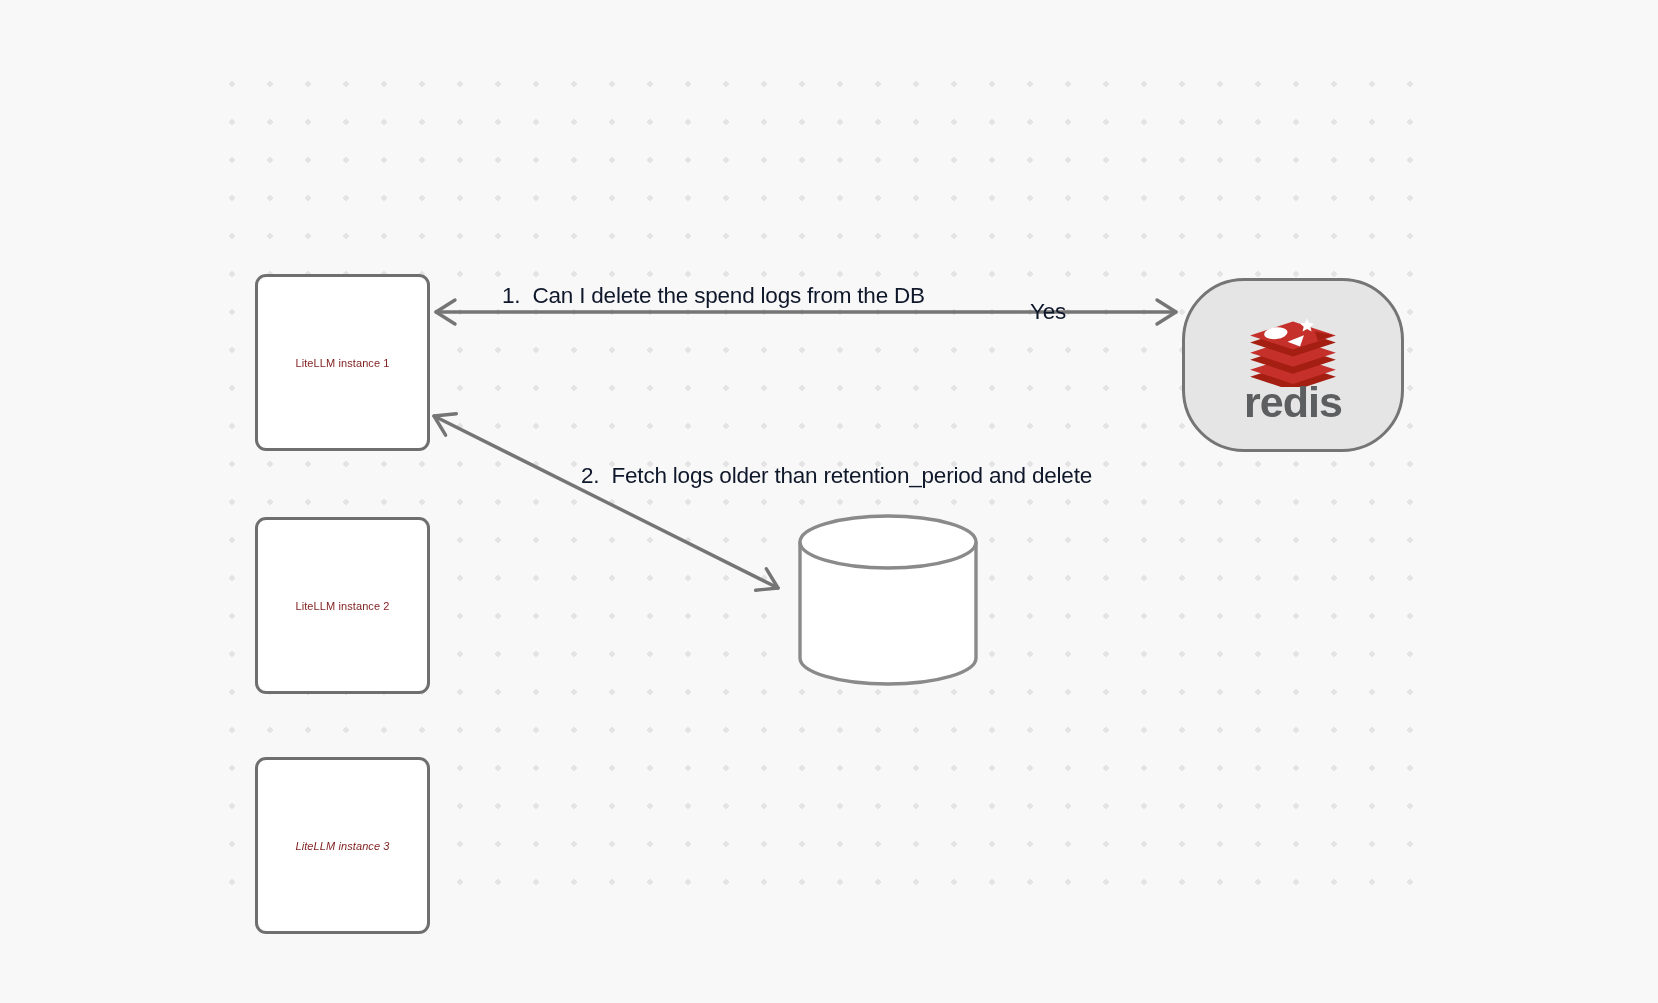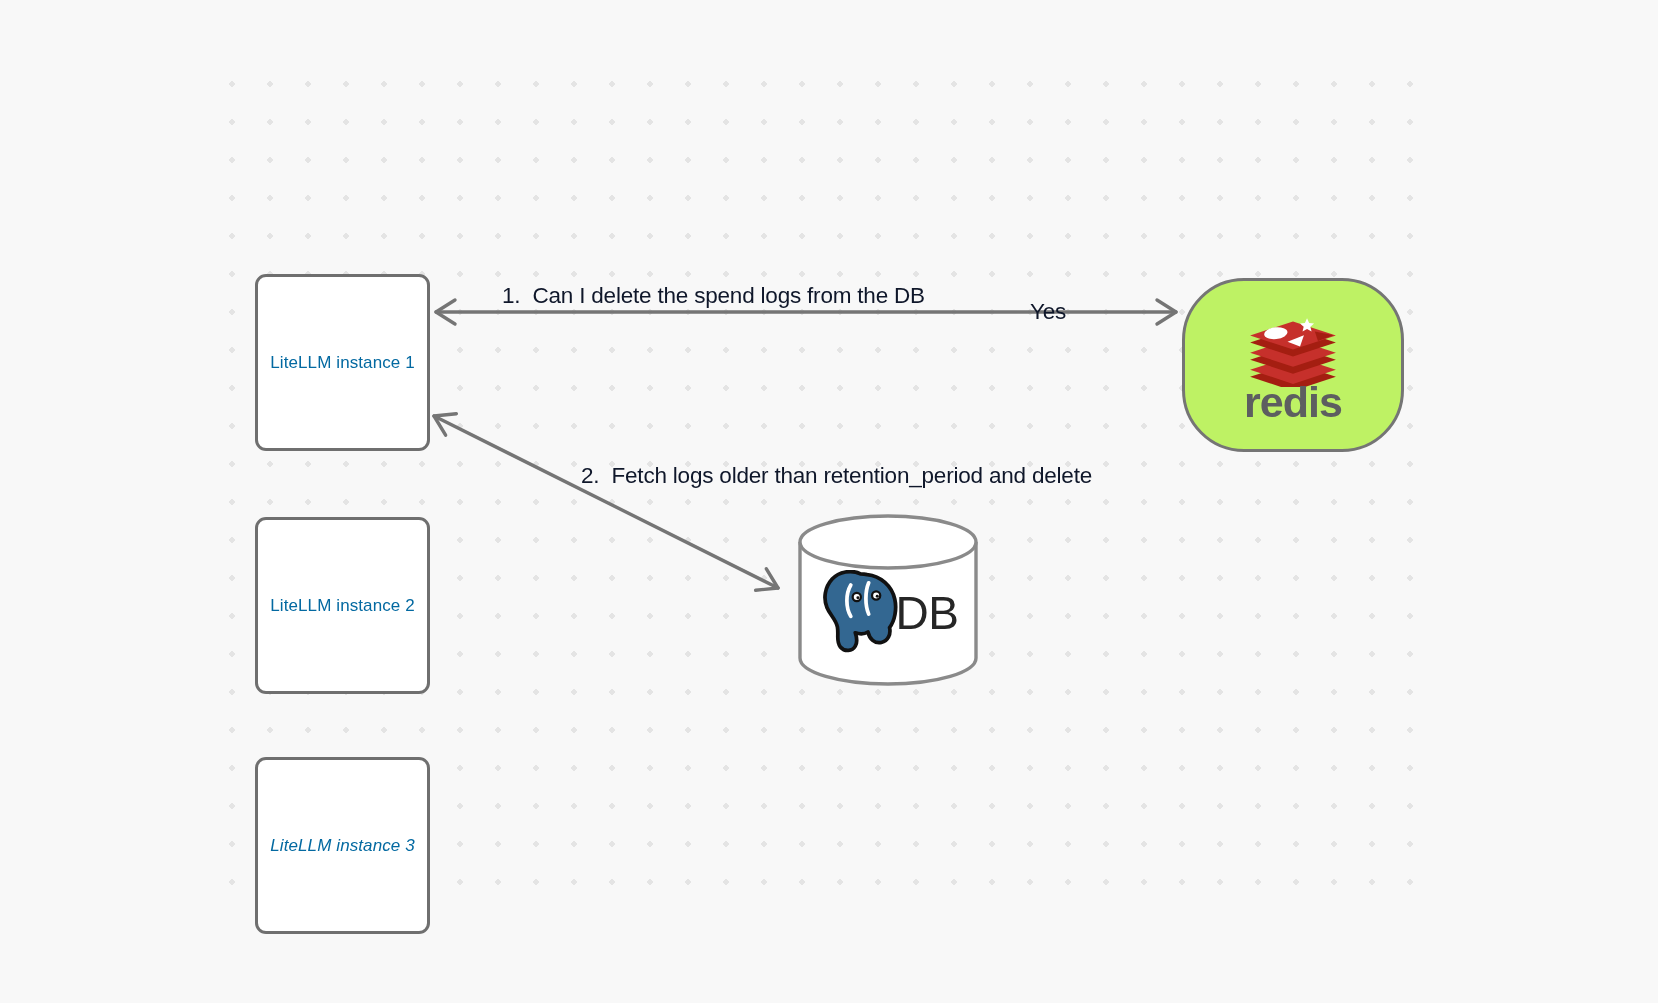--- a/index.html
+++ b/index.html
@@ -33,33 +33,33 @@
     width: 175px; height: 177px;
     background: #ffffff;
     border: 3.5px solid #6f6f6f;
     border-radius: 11px;
     box-sizing: border-box;
     display: flex;
     align-items: center;
     justify-content: center;
   }
   .llm-box .node-label {
-    font-size: 17px;
-    color: #0369a1;
+    font-size: 11px;
+    color: #7f1d1d;
     letter-spacing: 0.1px;
   }
   .box-1 { top: 274px; }
   .box-2 { top: 517px; }
   .box-3 { top: 757px; font-style: italic; }
 
   .redis-node {
     position: absolute;
     left: 1182px; top: 278px;
     width: 222px; height: 174px;
-    background: #bef264;
+    background: #e5e5e5;
     border: 3.5px solid #757575;
     border-radius: 62px;
     box-sizing: border-box;
     display: flex;
     flex-direction: column;
     align-items: center;
     justify-content: center;
   }
   .redis-wordmark {
     font-size: 43px;
@@ -150,39 +150,13 @@
     <path d="M88 29 L112 33.5 L92 41 Z" fill="#a41e11"></path>
   </svg>
   <div class="redis-wordmark">redis</div>
 </div>
 
 <div class="db-cylinder-wrap">
   <svg class="db-cylinder-svg" width="184" height="180" viewBox="0 0 184 180">
     <path d="M4 30 L4 146 A88 26 0 0 0 180 146 L180 30" fill="#ffffff" stroke="#8a8a8a" stroke-width="3.4"></path>
     <ellipse cx="92" cy="30" rx="88" ry="26" fill="#ffffff" stroke="#8a8a8a" stroke-width="3.4"></ellipse>
   </svg>
-  <div class="db-content">
-    <svg width="82" height="86" viewBox="0 0 110 115">
-      <g stroke="#111111" stroke-width="5" stroke-linejoin="round" stroke-linecap="round">
-        <path fill="#336791" d="M57 5
-          C45 -1 28 2 19 12
-          C9 23 7 38 12 50
-          C16 60 24 66 26 76
-          C28 88 24 96 30 103
-          C36 110 46 109 50 102
-          C53 97 52 90 50 84
-          C56 86 62 86 67 83
-          C69 92 76 99 85 97
-          C94 95 98 86 96 77
-          C103 68 106 52 103 39
-          C99 21 84 8 66 6
-          C63 5.5 60 5.2 57 5 Z"></path>
-        <path fill="none" stroke="#ffffff" d="M44 20 C37 32 37 50 44 62"></path>
-        <path fill="none" stroke="#ffffff" d="M68 17 C63 29 63 47 68 59"></path>
-      </g>
-      <circle cx="52" cy="36" r="5.5" fill="#ffffff" stroke="#111111" stroke-width="3"></circle>
-      <circle cx="53.5" cy="37" r="2" fill="#111111"></circle>
-      <circle cx="78" cy="34" r="5.5" fill="#ffffff" stroke="#111111" stroke-width="3"></circle>
-      <circle cx="79.5" cy="35" r="2" fill="#111111"></circle>
-    </svg>
-    <div class="db-label">DB</div>
-  </div>
 </div>
 
 </body></html>

